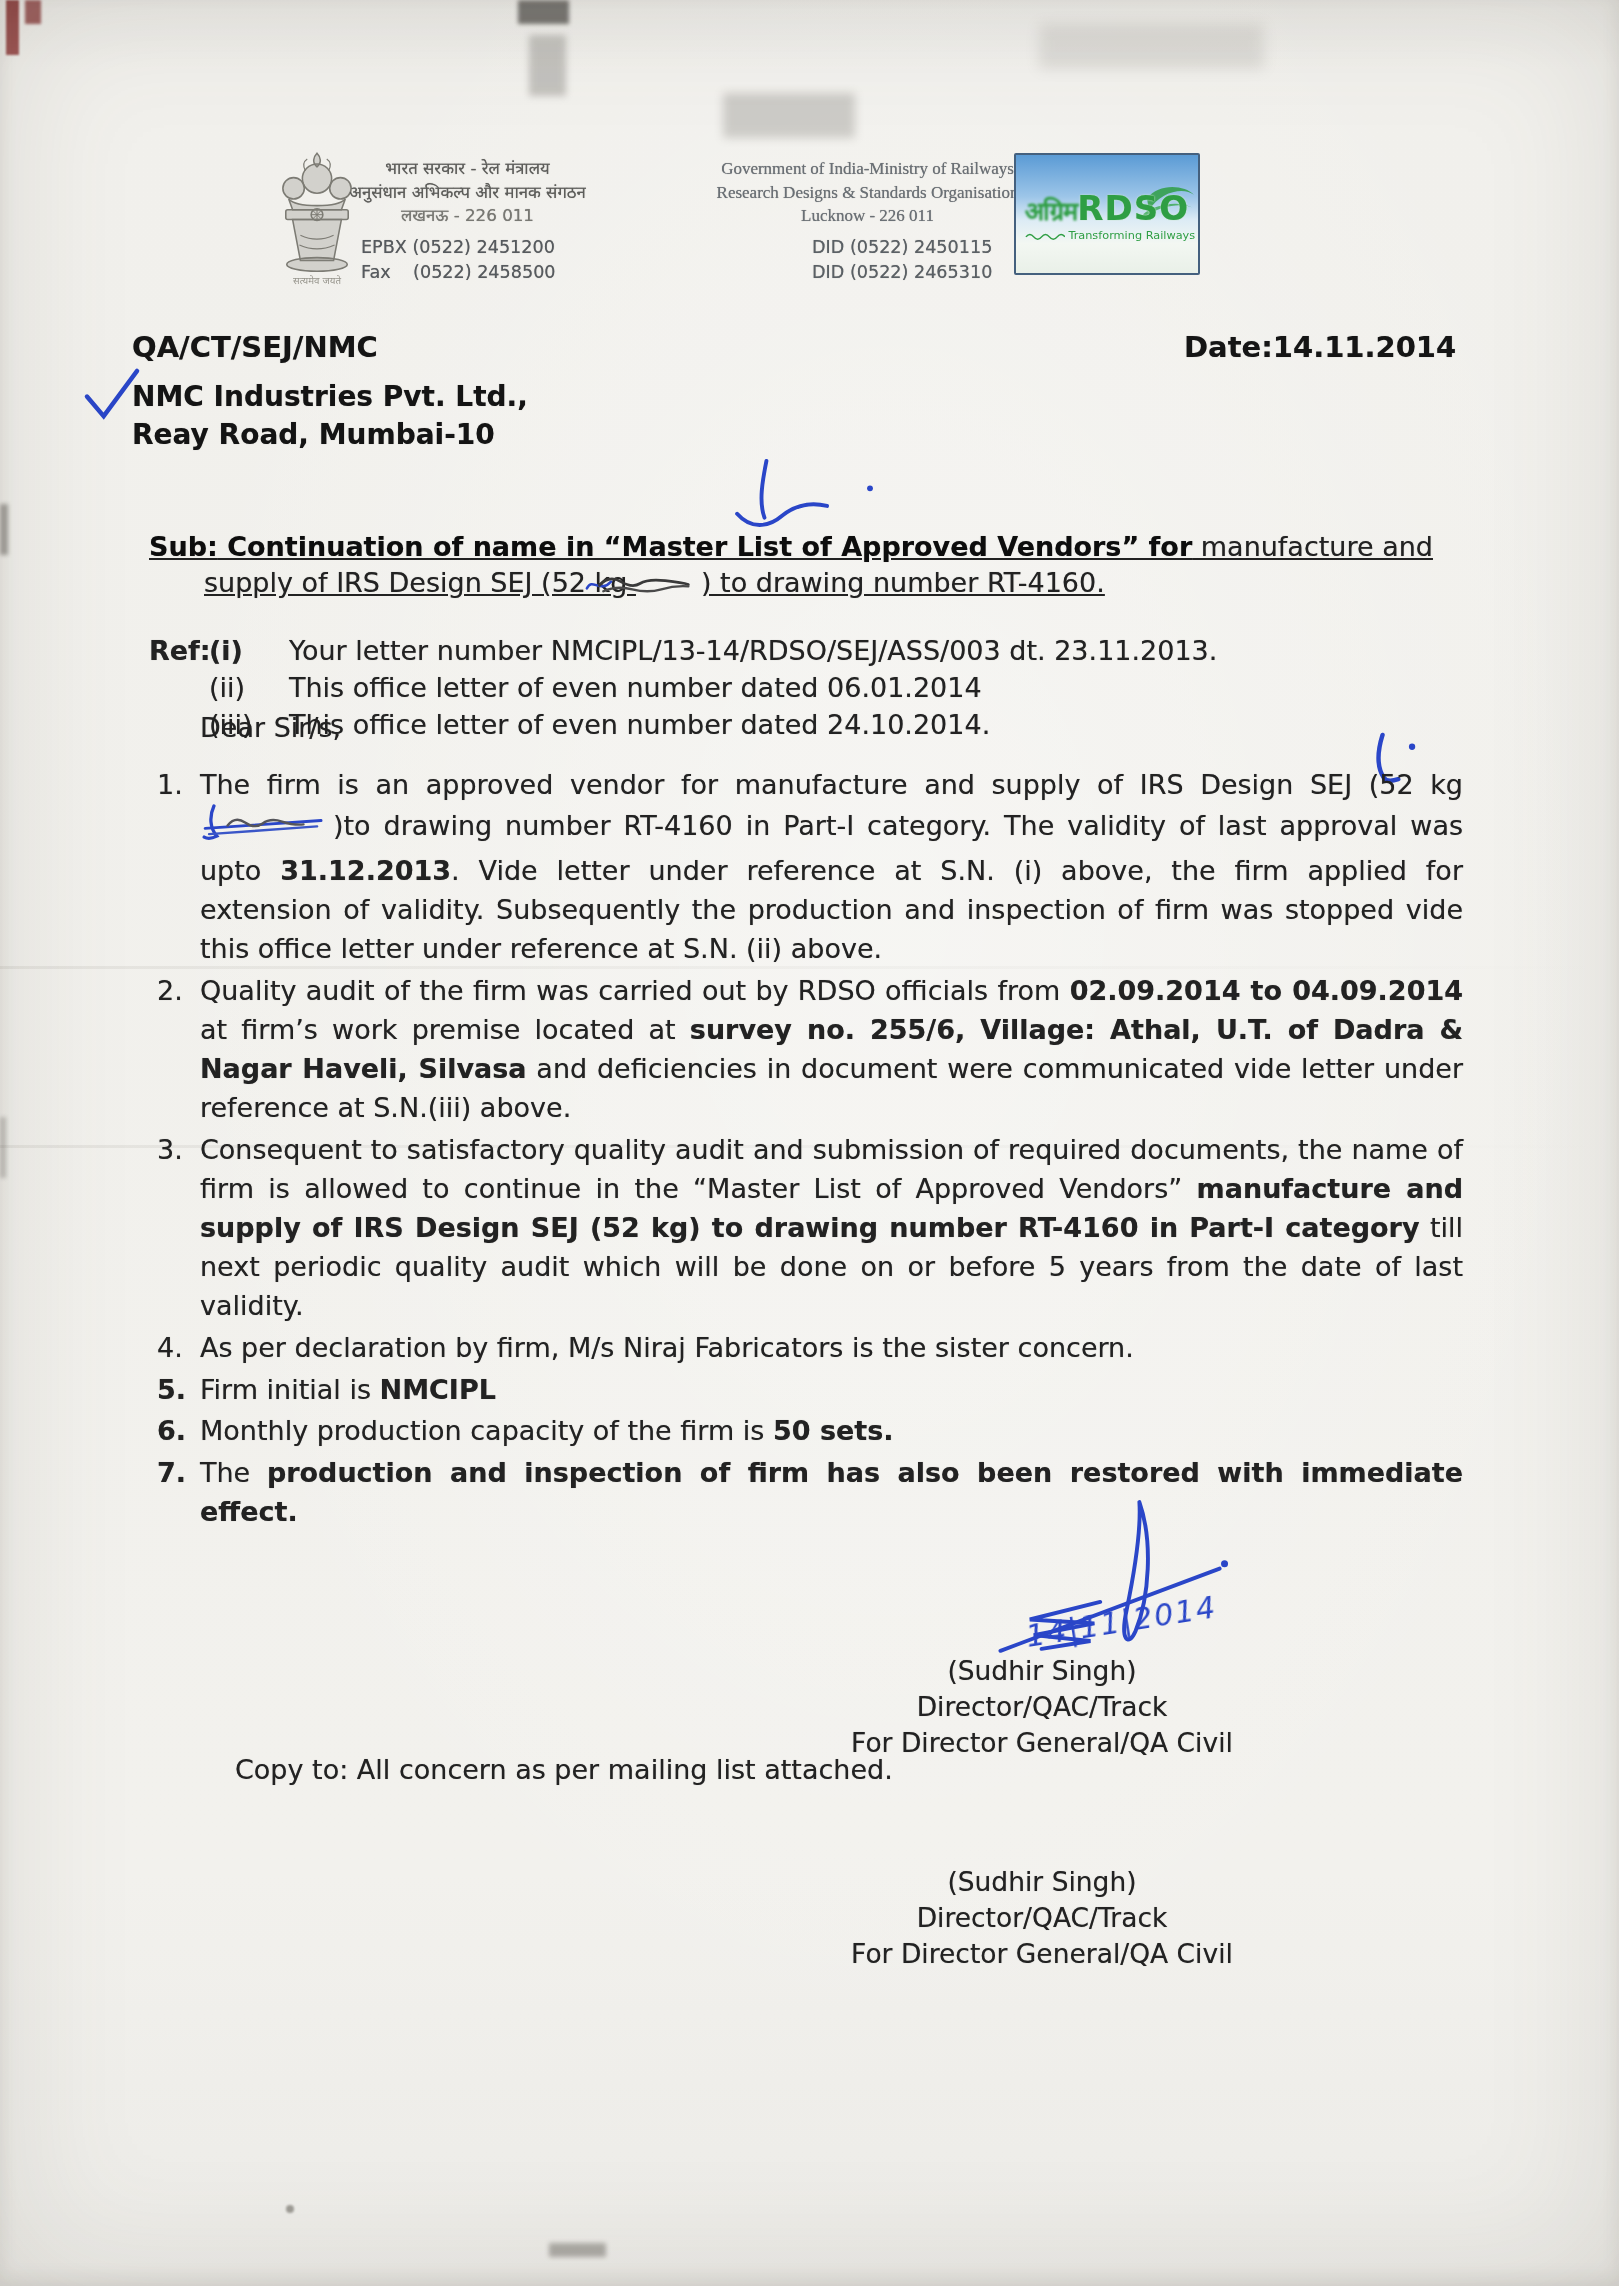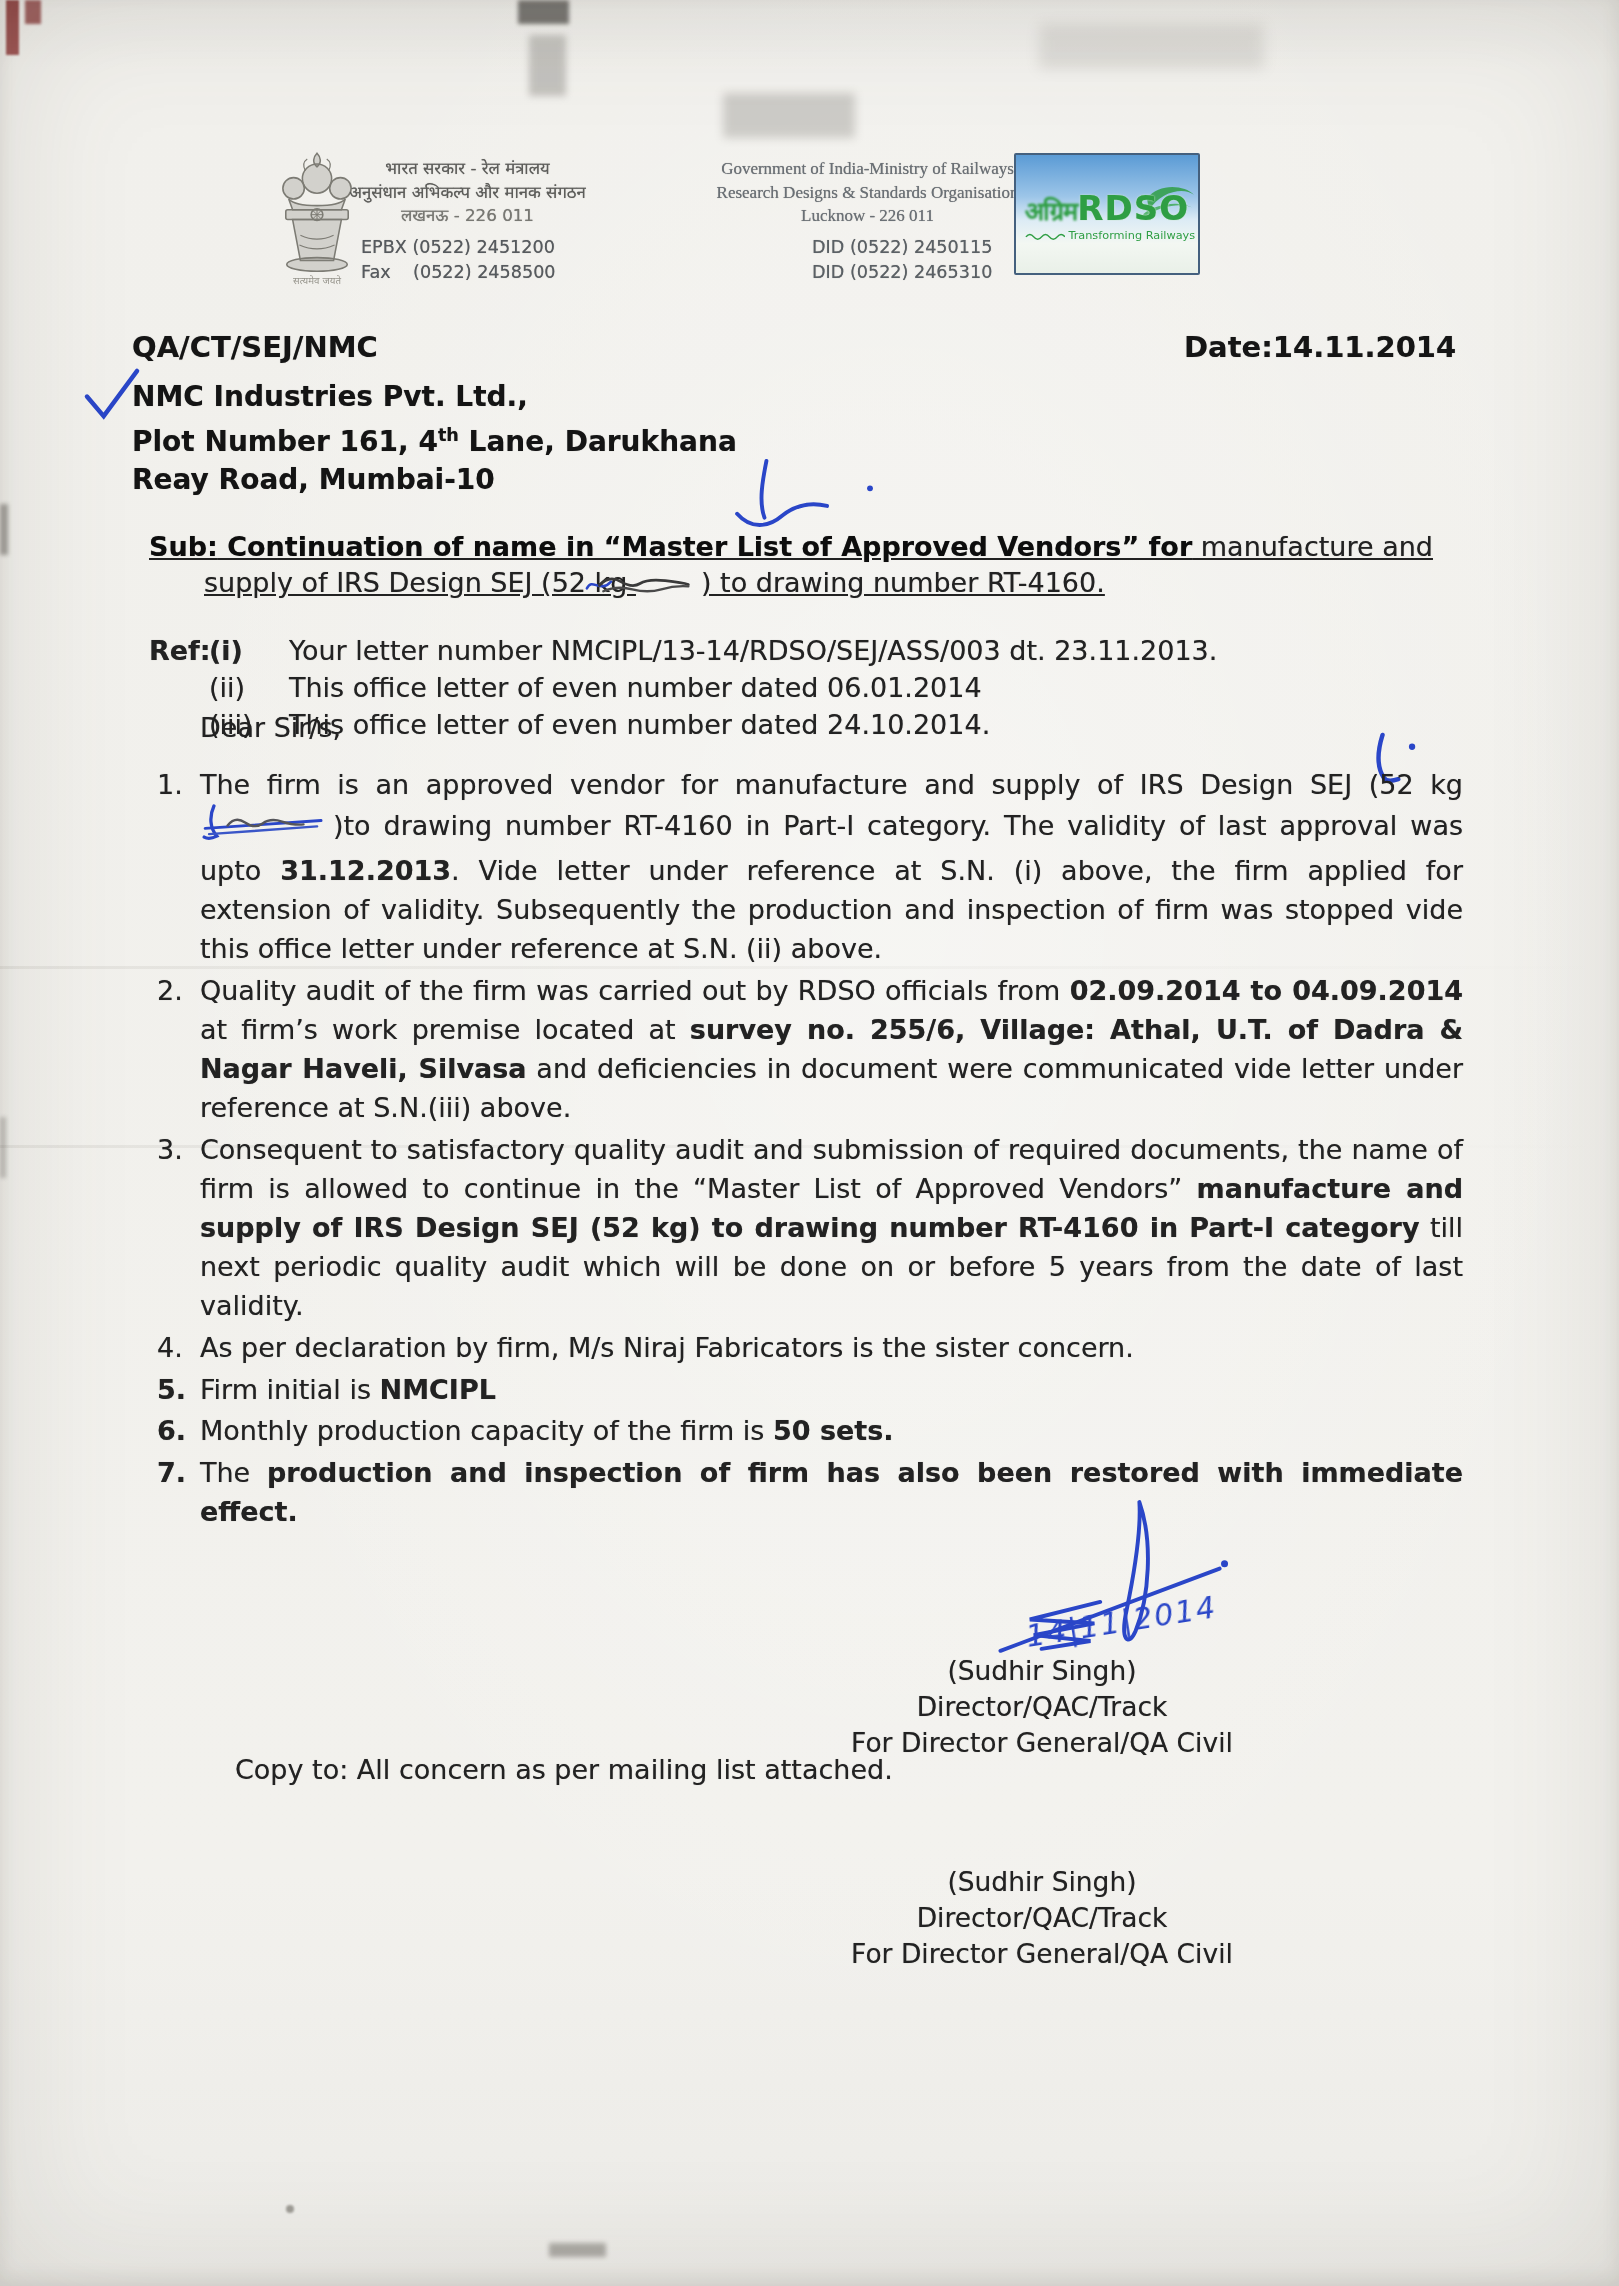--- a/index.html
+++ b/index.html
@@ -145,21 +145,20 @@
 
   <div class="refno typed">QA/CT/SEJ/NMC</div>
   <div class="dateline typed">Date:14.11.2014</div>
 
   <svg class="ink" style="left:82px;top:367px;" width="63" height="57" viewBox="0 0 64 58">
     <path d="M5,30 L22,50 L56,4" stroke="#2a46c8" stroke-width="4.5" fill="none" stroke-linecap="round"></path>
   </svg>
 
   <div class="addr typed">
     <div>NMC Industries Pvt. Ltd.,</div>
-    <div><span>Plot Number 161, 4</span><sup>th</sup><span> Lane, Darukhana</span></div>
     <div>Reay Road, Mumbai-10</div>
   </div>
 
   <svg class="ink" style="left:723px;top:459px;" width="167" height="86" viewBox="0 0 170 88">
     <g stroke="#2a46c8" stroke-width="4" fill="none" stroke-linecap="round">
       <path d="M44,2 C40,22 36,44 42,60"></path>
       <path d="M14,56 C28,72 46,70 60,58 C74,47 90,44 106,48"></path>
       <circle cx="150" cy="30" r="3" fill="#2a46c8" stroke="none"></circle>
     </g>
   </svg>

